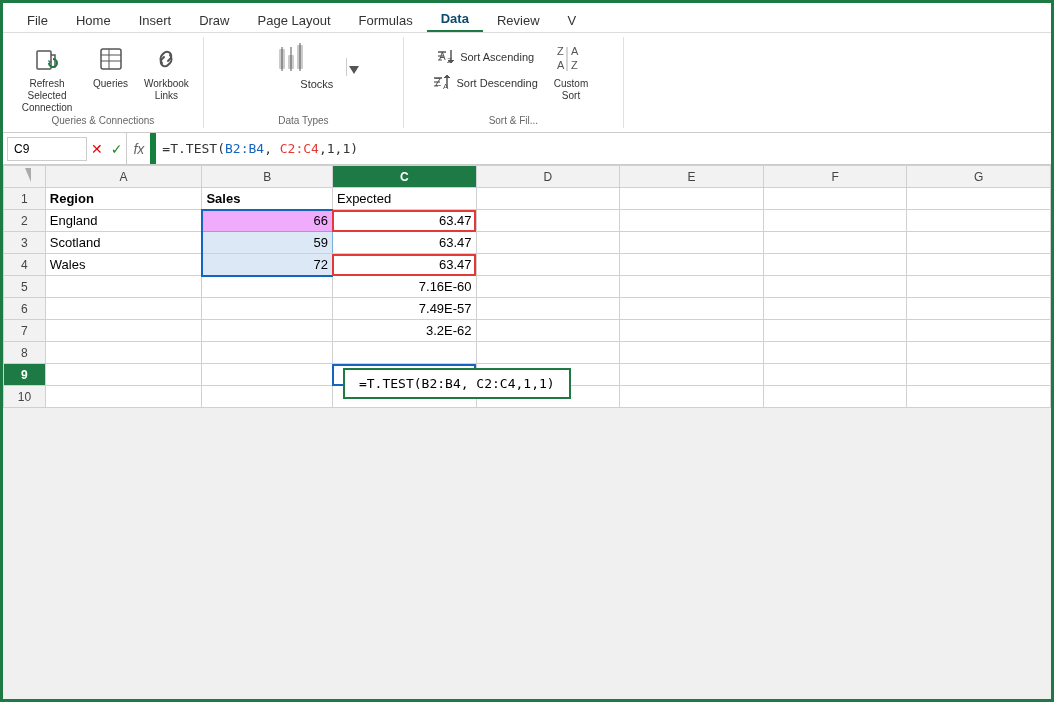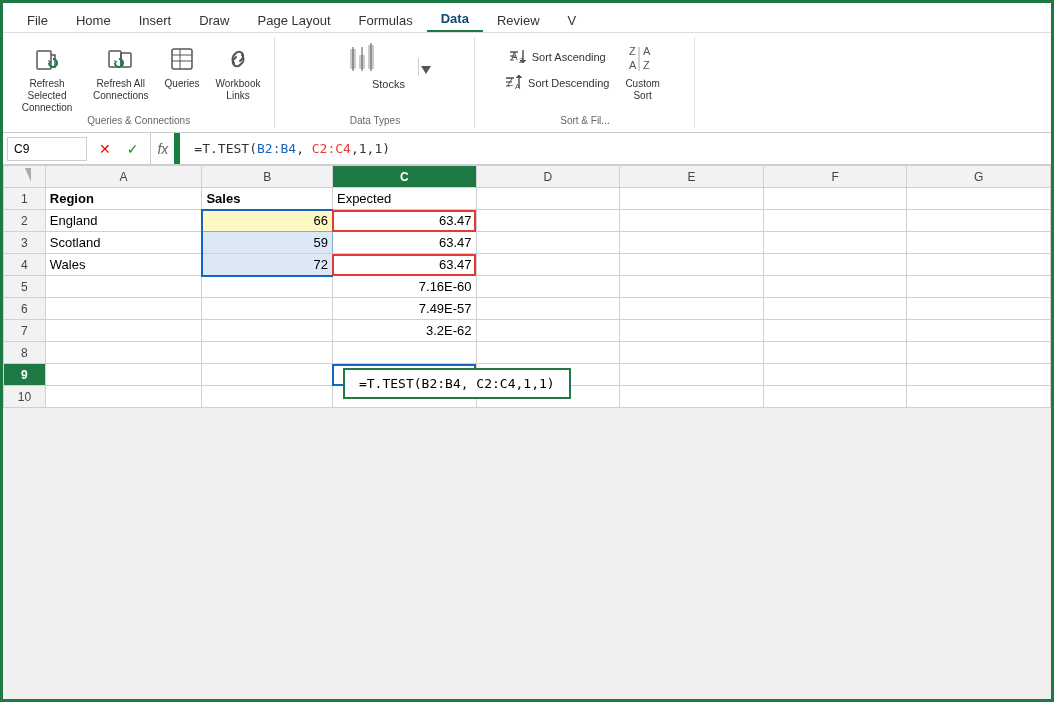--- a/index.html
+++ b/index.html
@@ -163,21 +163,21 @@
     }
 
     
     .formula-bar {
       display: flex;
       align-items: center;
       background: white;
       border-bottom: 1px solid #ccc;
       height: 32px;
       padding: 0 4px;
-      gap: 8px;
+      gap: 0;
     }
     .cell-ref-box {
       border: 1px solid #ccc;
       padding: 2px 6px;
       font-size: 12px;
       width: 80px;
       height: 24px;
       display: flex;
       align-items: center;
     }
@@ -306,31 +306,20 @@
           <svg width="32" height="32" viewBox="0 0 32 32">
             <rect x="6" y="8" width="14" height="18" rx="1" fill="none" stroke="#555" stroke-width="1.5"></rect>
             <path d="M20 12h4v12h-4" fill="none" stroke="#555" stroke-width="1.5"></path>
             <path d="M22 16 A4 4 0 1 1 18 20" fill="none" stroke="#1e7a45" stroke-width="2"></path>
             <polyline points="17,17 18,20 21,19" fill="#1e7a45"></polyline>
           </svg>
         </div>
         <div class="label" style="font-size:10px;text-align:center;line-height:1.2;color:#333;">Refresh Selected<br>Connection</div>
       </div>
 
-      <div class="ribbon-btn">
-        <div class="icon">
-          <svg width="32" height="32" viewBox="0 0 32 32">
-            <rect x="4" y="8" width="12" height="16" rx="1" fill="none" stroke="#555" stroke-width="1.5"></rect>
-            <rect x="16" y="10" width="10" height="14" rx="1" fill="none" stroke="#555" stroke-width="1.5"></rect>
-            <path d="M14 16 A4 4 0 1 1 10 20" fill="none" stroke="#1e7a45" stroke-width="2"></path>
-            <polyline points="9,17 10,20 13,19" fill="#1e7a45"></polyline>
-          </svg>
-        </div>
-        <div class="label" style="font-size:10px;text-align:center;line-height:1.2;color:#333;">Refresh All<br>Connections</div>
-      </div>
 
       <div class="ribbon-btn">
         <div class="icon">
           <svg width="32" height="32" viewBox="0 0 32 32">
             <rect x="6" y="6" width="20" height="20" rx="2" fill="none" stroke="#555" stroke-width="1.5"></rect>
             <line x1="6" y1="12" x2="26" y2="12" stroke="#555" stroke-width="1"></line>
             <line x1="6" y1="18" x2="26" y2="18" stroke="#555" stroke-width="1"></line>
             <line x1="14" y1="6" x2="14" y2="26" stroke="#555" stroke-width="1"></line>
           </svg>
         </div>
@@ -477,21 +466,21 @@
         <td class="cell">Expected</td>
         <td class="cell"></td>
         <td class="cell"></td>
         <td class="cell"></td>
         <td class="cell"></td>
       </tr>
 
       <tr>
         <td class="row-header">2</td>
         <td class="cell">England</td>
-        <td class="cell right selected" style="border:1px solid #7bafd4; background:#fef9c3; border-top: 2px solid #1565c0; border-left: 2px solid #1565c0;">66</td>
+        <td class="cell right selected" style="border:1px solid #7bafd4; background:#f0abfc; border-top: 2px solid #1565c0; border-left: 2px solid #1565c0;">66</td>
         <td class="cell right" style="border:1px solid #d0d0d0; outline: 2px solid #e53935; outline-offset: -2px;">63.47</td>
         <td class="cell"></td>
         <td class="cell"></td>
         <td class="cell"></td>
         <td class="cell"></td>
       </tr>
 
       <tr>
         <td class="row-header">3</td>
         <td class="cell">Scotland</td>

